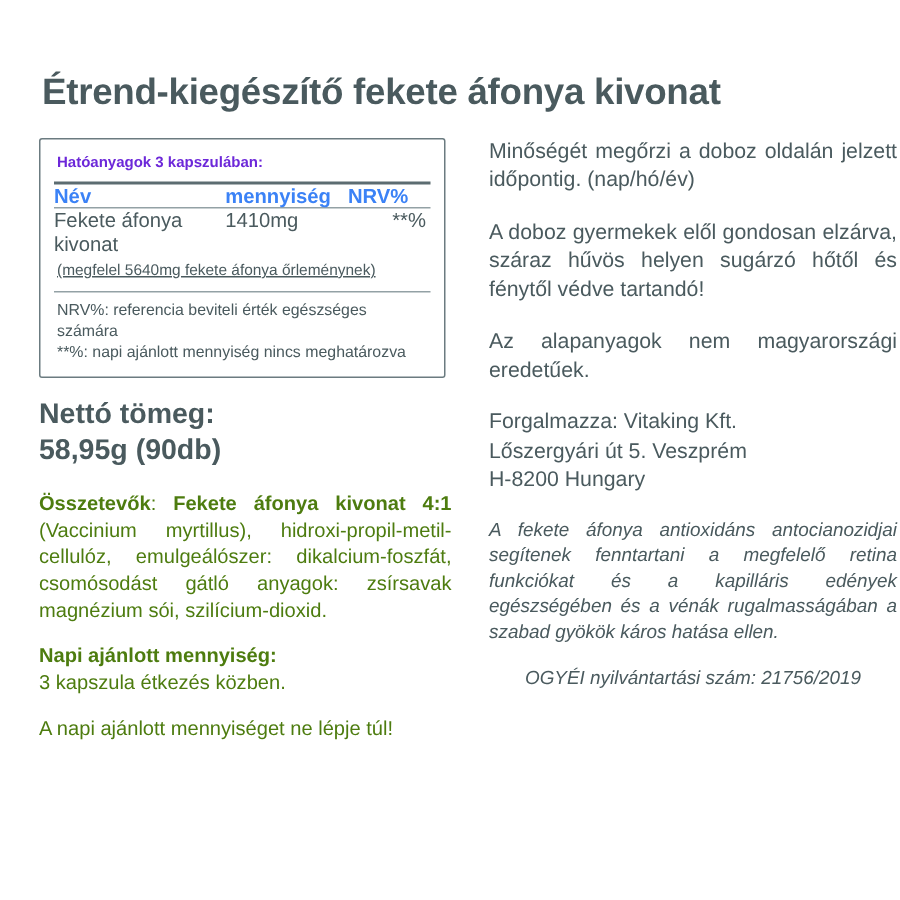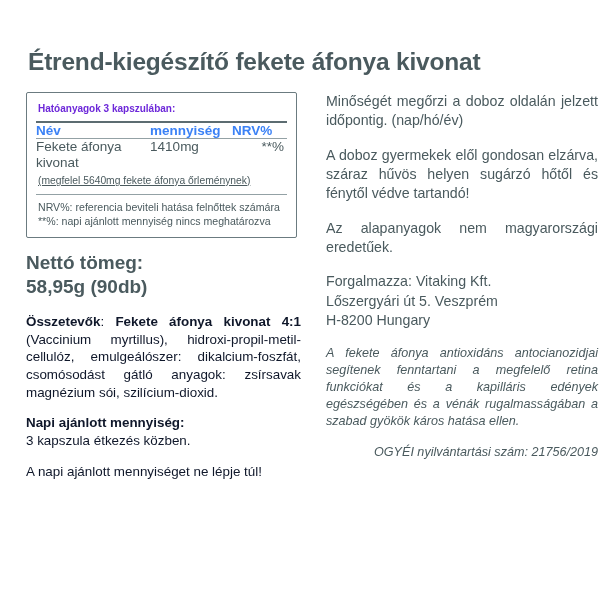--- a/index.html
+++ b/index.html
@@ -124,21 +124,21 @@
     font-size: 19px;
     font-weight: bold;
     line-height: 1.26;
     color: #4a5a5e;
   }
   .block {
     margin-top: 14px;
     font-size: 13.4px;
     line-height: 1.32;
     text-align: justify;
-    color: #0f172a;
+    color: #4d7c0f;
   }
   .block.tight { margin-top: 13px; }
   .heading-inline { font-weight: bold; }
 
   
   .para {
     font-size: 14.2px;
     line-height: 1.36;
     text-align: justify;
     margin: 0 0 15px 0;
@@ -149,21 +149,21 @@
   }
   .para.italic {
     font-style: italic;
     font-size: 12.6px;
     line-height: 1.34;
     margin-bottom: 14px;
   }
   .para.reg {
     font-style: italic;
     font-size: 12.6px;
-    text-align: right;
+    text-align: center;
     margin-bottom: 2px;
   }
 </style>
 </head>
 <body>
 
 <div class="label-root">
 
   <div class="title">Étrend-kiegészítő fekete áfonya kivonat</div>
 
@@ -196,21 +196,21 @@
               <td class="c-nrv">**%</td>
             </tr>
           </tbody>
         </table>
 
         <div class="equiv">(megfelel 5640mg  fekete áfonya őrleménynek)</div>
 
         <div class="rule-thin"></div>
 
         <div class="footnotes">
-          <div>NRV%: referencia beviteli hatása felnőttek számára</div>
+          <div>NRV%: referencia beviteli érték egészséges számára</div>
           <div>**%: napi ajánlott mennyiség nincs meghatározva</div>
         </div>
       </div>
 
       <div class="net-weight">
         <div>Nettó tömeg:</div>
         <div>58,95g (90db)</div>
       </div>
 
       <div class="block">

